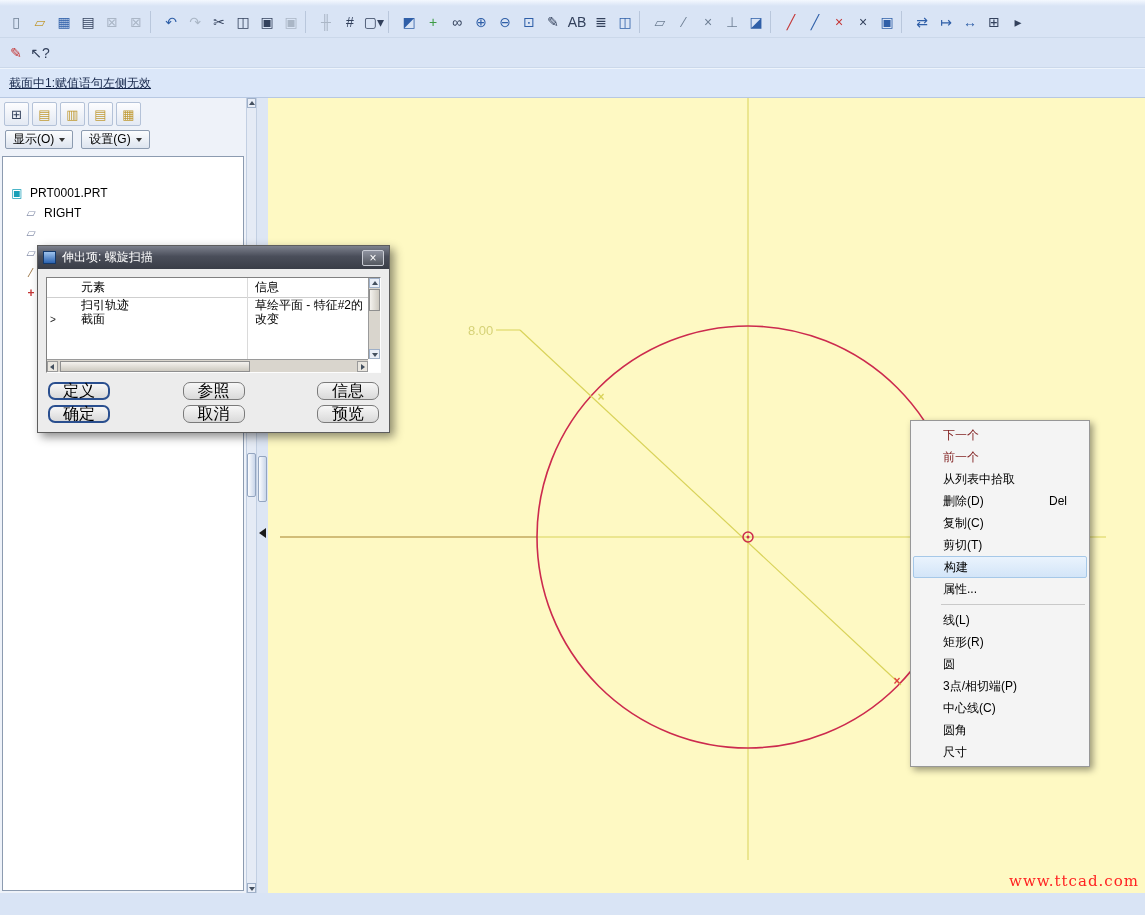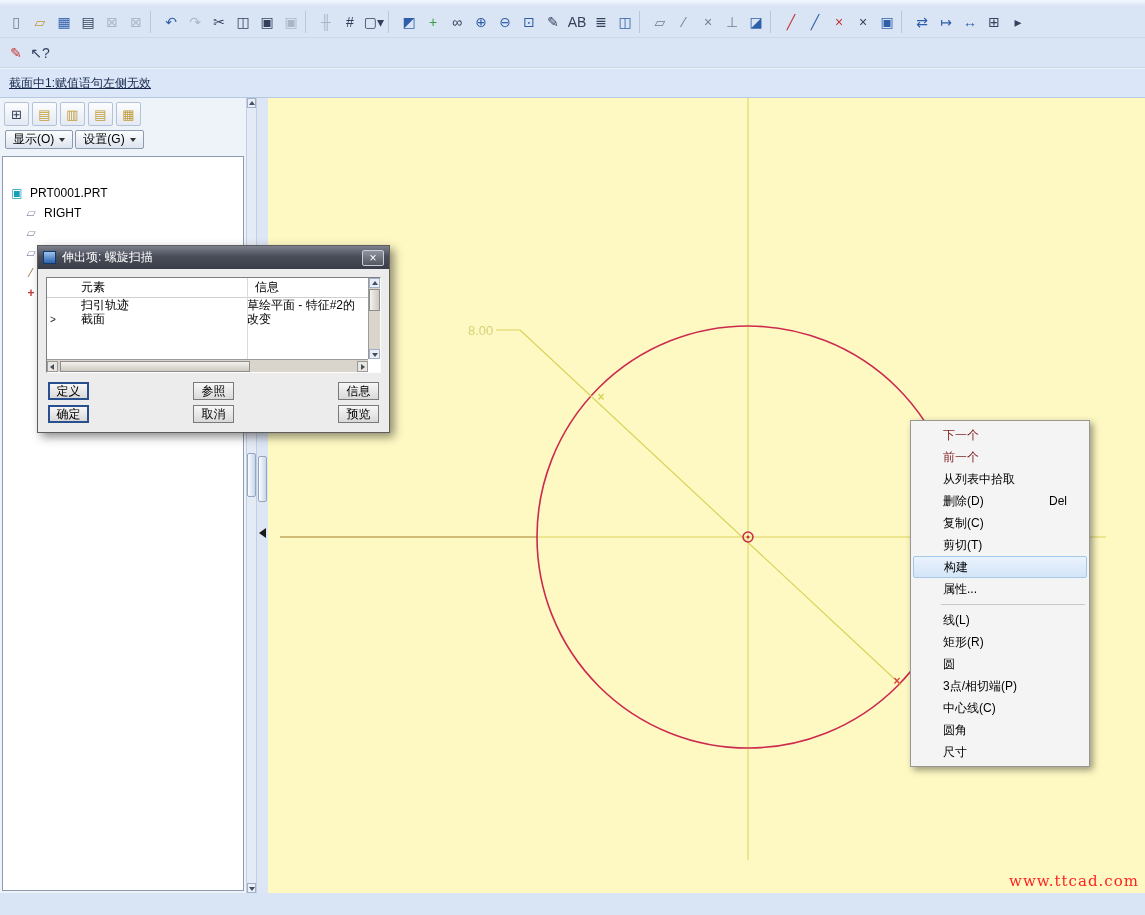--- a/index.html
+++ b/index.html
@@ -34,21 +34,21 @@
   .messagebar { height:30px; background:#dbe7f9; border-top:1px solid #eef4fc;
                 border-bottom:1px solid #b7c8e2; display:flex; align-items:center; padding:0 9px; color:#15264a;text-decoration:underline; }
 
   
   .main { display:flex; height:795px; }
 
   .left-panel { width:256px; background:#eef2f9; position:relative; display:flex; flex-direction:column; }
   .panel-toolbar { display:flex; gap:3px; padding:4px 4px 2px 4px; align-items:center; }
   .panel-tb-icon { width:25px; height:24px; display:flex; align-items:center; justify-content:center;
                    border:1px solid #b4c2d8; background:linear-gradient(#fdfdfe,#e3e9f3); border-radius:2px; font-size:13px; }
-  .panel-dropdowns { display:flex; gap:2px; padding:2px 5px 5px; }
+  .panel-dropdowns { display:flex; gap:8px; padding:2px 5px 5px; }
   .dropdown-btn { height:19px; display:flex; gap:5px; align-items:center; border:1px solid #8c9bb0;
                   background:linear-gradient(#fcfdfe,#dde4ef); padding:0 7px; font-size:12px;
                   font-family:inherit; border-radius:2px; }
   .caret { width:0; height:0; border-left:3px solid transparent; border-right:3px solid transparent; border-top:4px solid #333; }
   .tree-box { flex:1; margin:2px 12px 2px 2px; background:#fff; border:1px solid #8c9bb0; padding-top:26px; overflow:hidden; }
   .tree-row { display:flex; align-items:center; height:20px; padding-left:7px; gap:6px; white-space:nowrap; }
   .tree-children .tree-row { padding-left:21px; }
   .tree-icon { font-size:12px; width:14px; text-align:center; }
   .tree-icon[data-tone="red"] { font-weight:bold; }
   .tree-label { font-size:12px; }
@@ -85,38 +85,38 @@
   .dlg-body { padding:8px 8px 6px; }
   .dlg-table { position:relative; background:#fff; height:96px;
                border:1px solid; border-color:#808080 #fdfdfd #fdfdfd #808080; }
   .dlg-thead { display:flex; height:20px; align-items:center; border-bottom:1px solid #cfcfcf; font-size:12px; }
   .th-el { width:200px; padding-left:34px; }
   .th-info { flex:1; padding-left:8px; }
   .col-divider { position:absolute; left:200px; top:0; bottom:13px; width:1px; background:#dadada; }
   .dlg-row { display:flex; height:14px; align-items:center; font-size:12px; white-space:nowrap; }
   .dlg-marker { width:12px; text-align:center; font-size:10px; color:#222; }
   .dlg-col-el { width:188px; padding-left:22px; overflow:hidden; }
-  .dlg-col-info { flex:1; padding-left:0; overflow:hidden; }
+  .dlg-col-info { flex:1; padding-left:8px; overflow:hidden; }
   .vscroll { position:absolute; right:0; top:0; bottom:13px; width:12px; background:#d9d5cd; border-left:1px solid #9a9a9a; }
   .vscroll .sb-box { width:11px; }
   .vscroll .vthumb { position:absolute; top:11px; left:0; width:11px; height:22px;
       background:linear-gradient(90deg,#f4f2ee,#cdc9c0); border:1px solid #8f8f8f; }
   .hscroll { position:absolute; left:0; right:12px; bottom:0; height:13px; background:#d9d5cd; border-top:1px solid #9a9a9a; }
   .hs-box { position:absolute; top:1px; width:11px; height:11px; background:#e9e6df; border:1px solid #9a9a9a; }
   .hs-box.left { left:0; } .hs-box.right { right:0; }
   .hs-box.left::after { content:""; display:block; margin:2px 0 0 2px; width:0; height:0;
       border-top:3px solid transparent; border-bottom:3px solid transparent; border-right:4px solid #44505f; }
   .hs-box.right::after { content:""; display:block; margin:2px 0 0 3px; width:0; height:0;
       border-top:3px solid transparent; border-bottom:3px solid transparent; border-left:4px solid #44505f; }
   .hthumb { position:absolute; top:1px; left:13px; width:190px; height:11px;
       background:linear-gradient(#f4f2ee,#cdc9c0); border:1px solid #8f8f8f; }
   .dlg-buttons { display:flex; justify-content:space-between; padding:9px 2px 0; }
   .dlg-buttons.row2 { padding-top:5px; padding-bottom:3px; }
-  .dlg-btn { width:41px; height:18px; background:linear-gradient(#f7f7f7,#d9d9d9); border:1px solid #7a7a7a;
-             border-radius:0; font-size:12px; font-family:inherit; display:flex; align-items:center; justify-content:center; }
+  .dlg-btn { width:62px; height:18px; background:linear-gradient(#f7f7f7,#d9d9d9); border:1px solid #7a7a7a;
+             border-radius:7px; font-size:16px; font-family:inherit; display:flex; align-items:center; justify-content:center; }
   .dlg-btn.emphasized { border:2px solid #2a4f8f; }
 
   
   .context-menu { position:absolute; left:910px; top:420px; width:180px; background:#f4f4f4;
                   border:1px solid #979797; box-shadow:3px 3px 7px rgba(0,0,0,.4); padding:3px 0; z-index:25; }
   .cm-item { height:22px; display:flex; align-items:center; padding:0 10px 0 32px; font-size:12px; white-space:nowrap; }
   .cm-item[data-state="disabled"] { color:#7f1d1d; }
   .cm-item[data-state="highlighted"] { background:linear-gradient(#eaf3fd,#d3e5f8); border:1px solid #a6c8e8;
                                        border-radius:2px; margin:0 2px; padding:0 8px 0 30px; }
   .cm-item[data-type="separator"] { height:0; border-top:1px solid #c9c9c9; margin:4px 4px 4px 30px; padding:0; }

